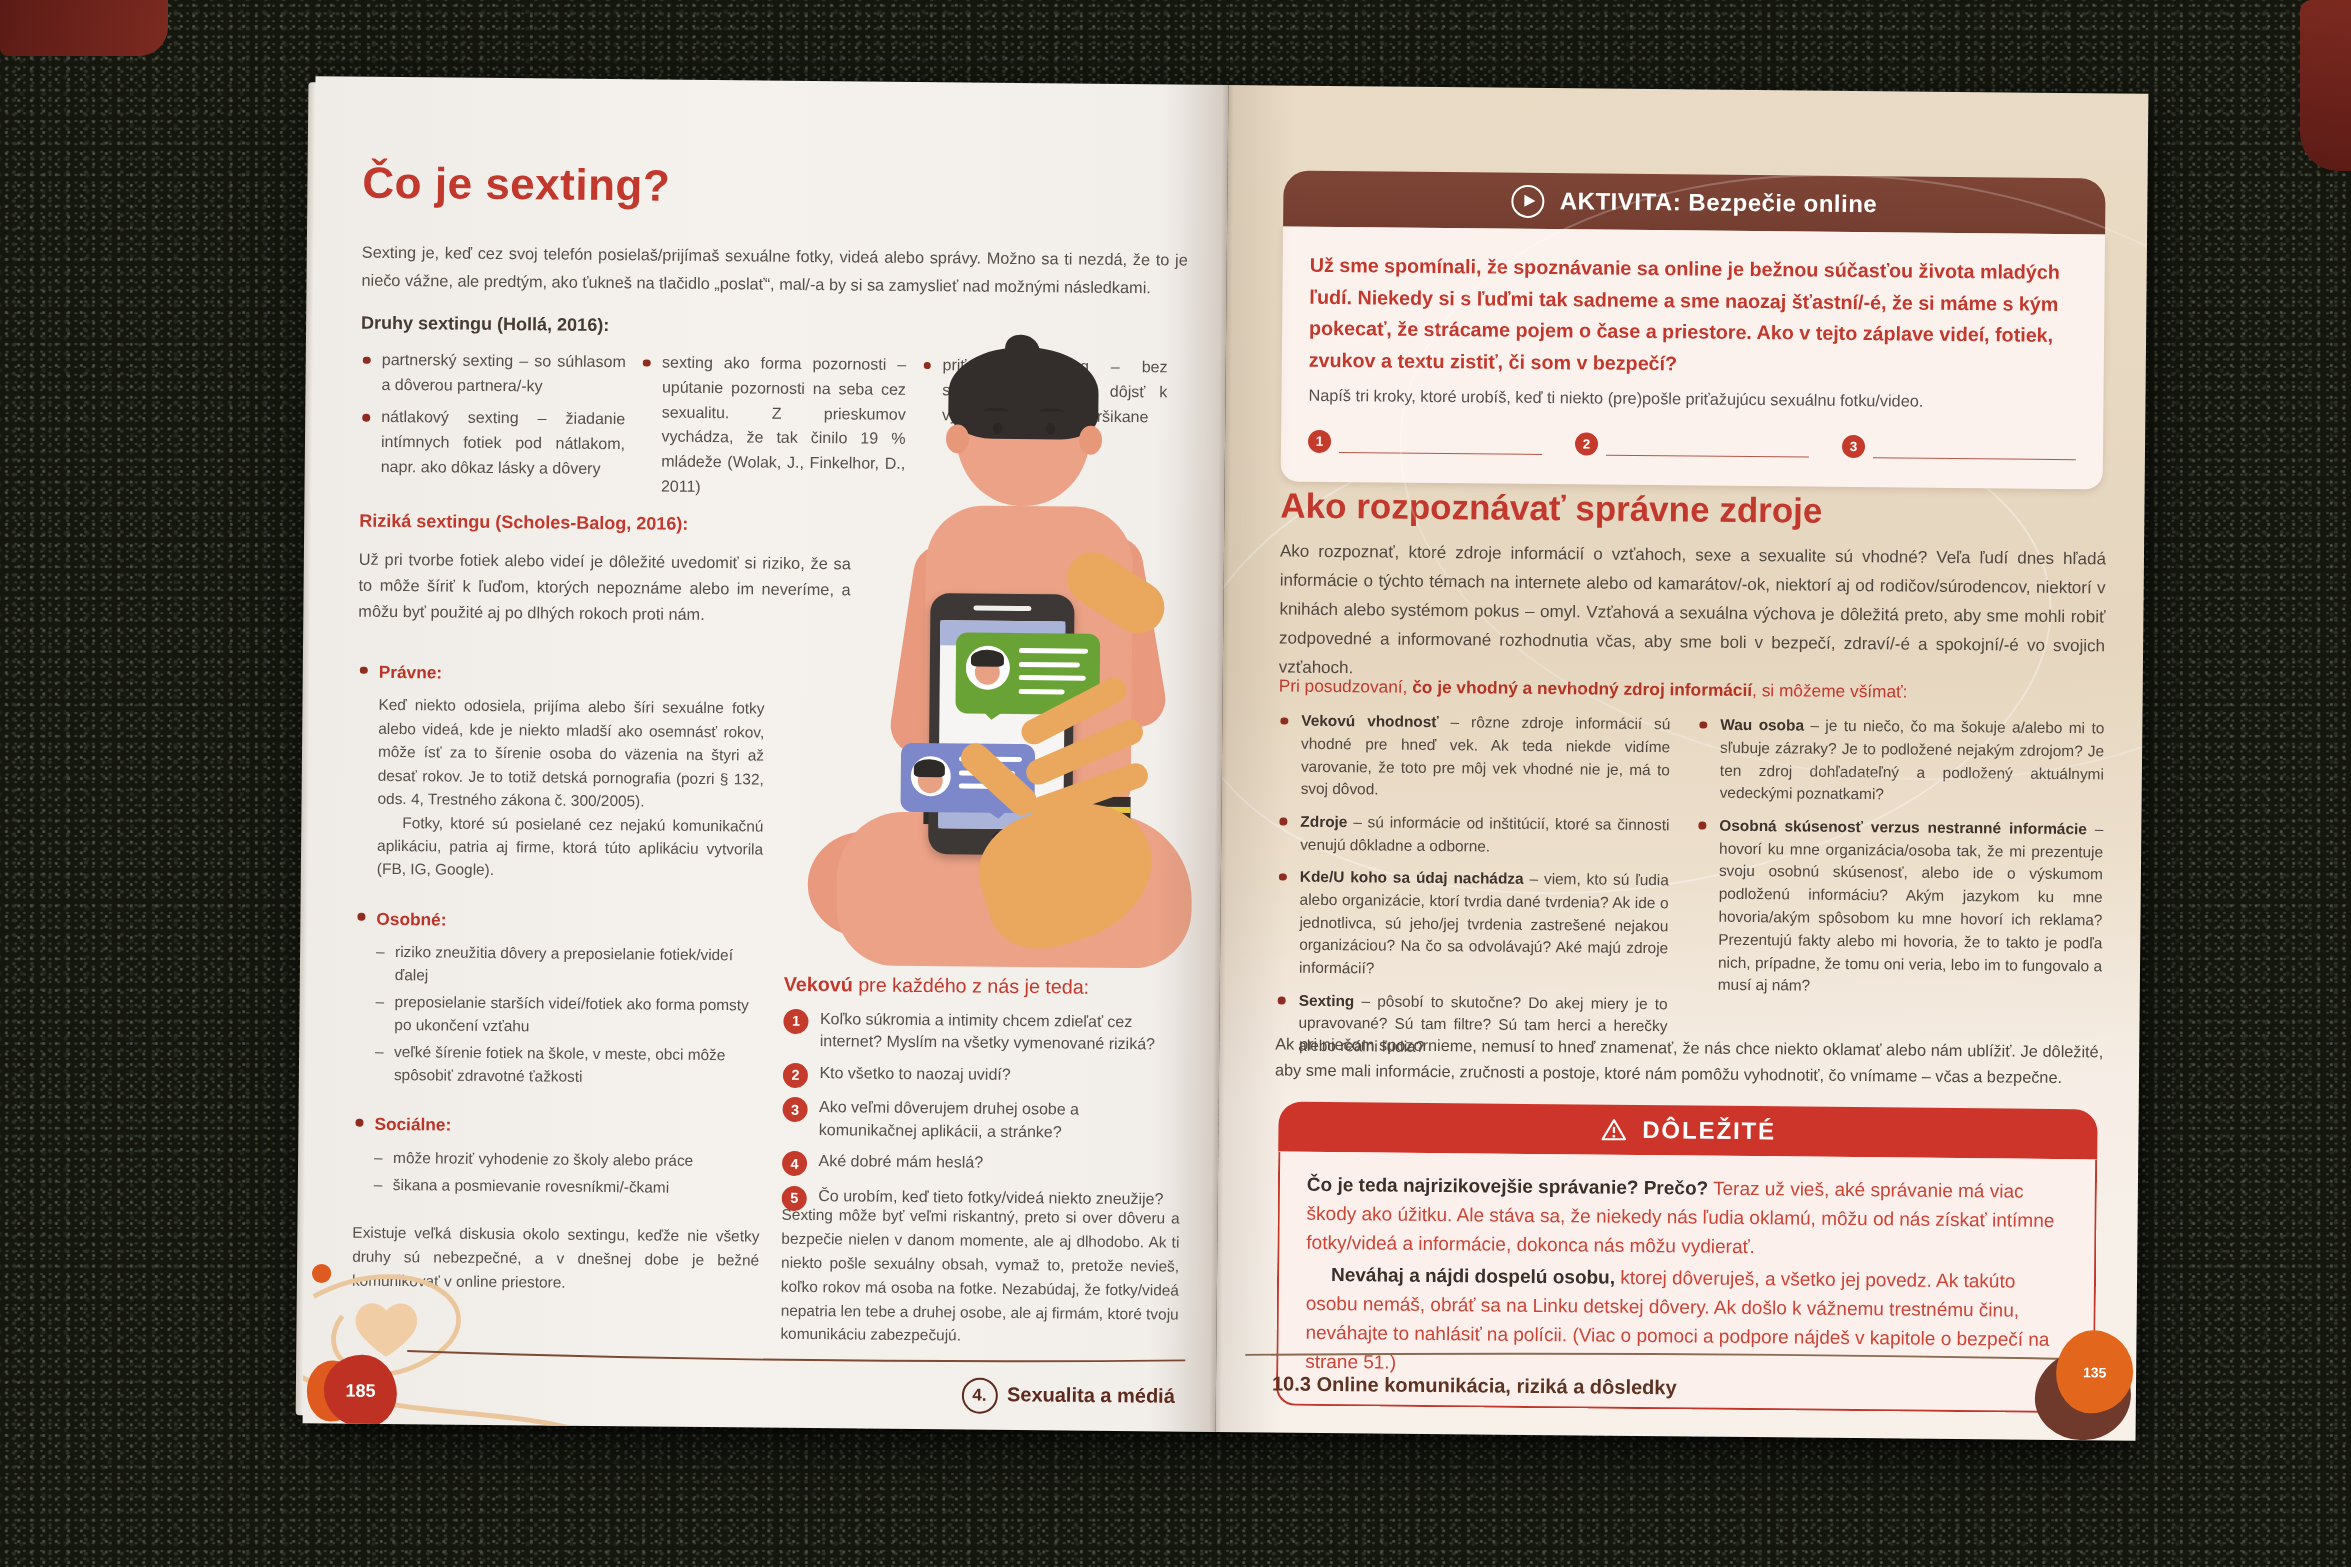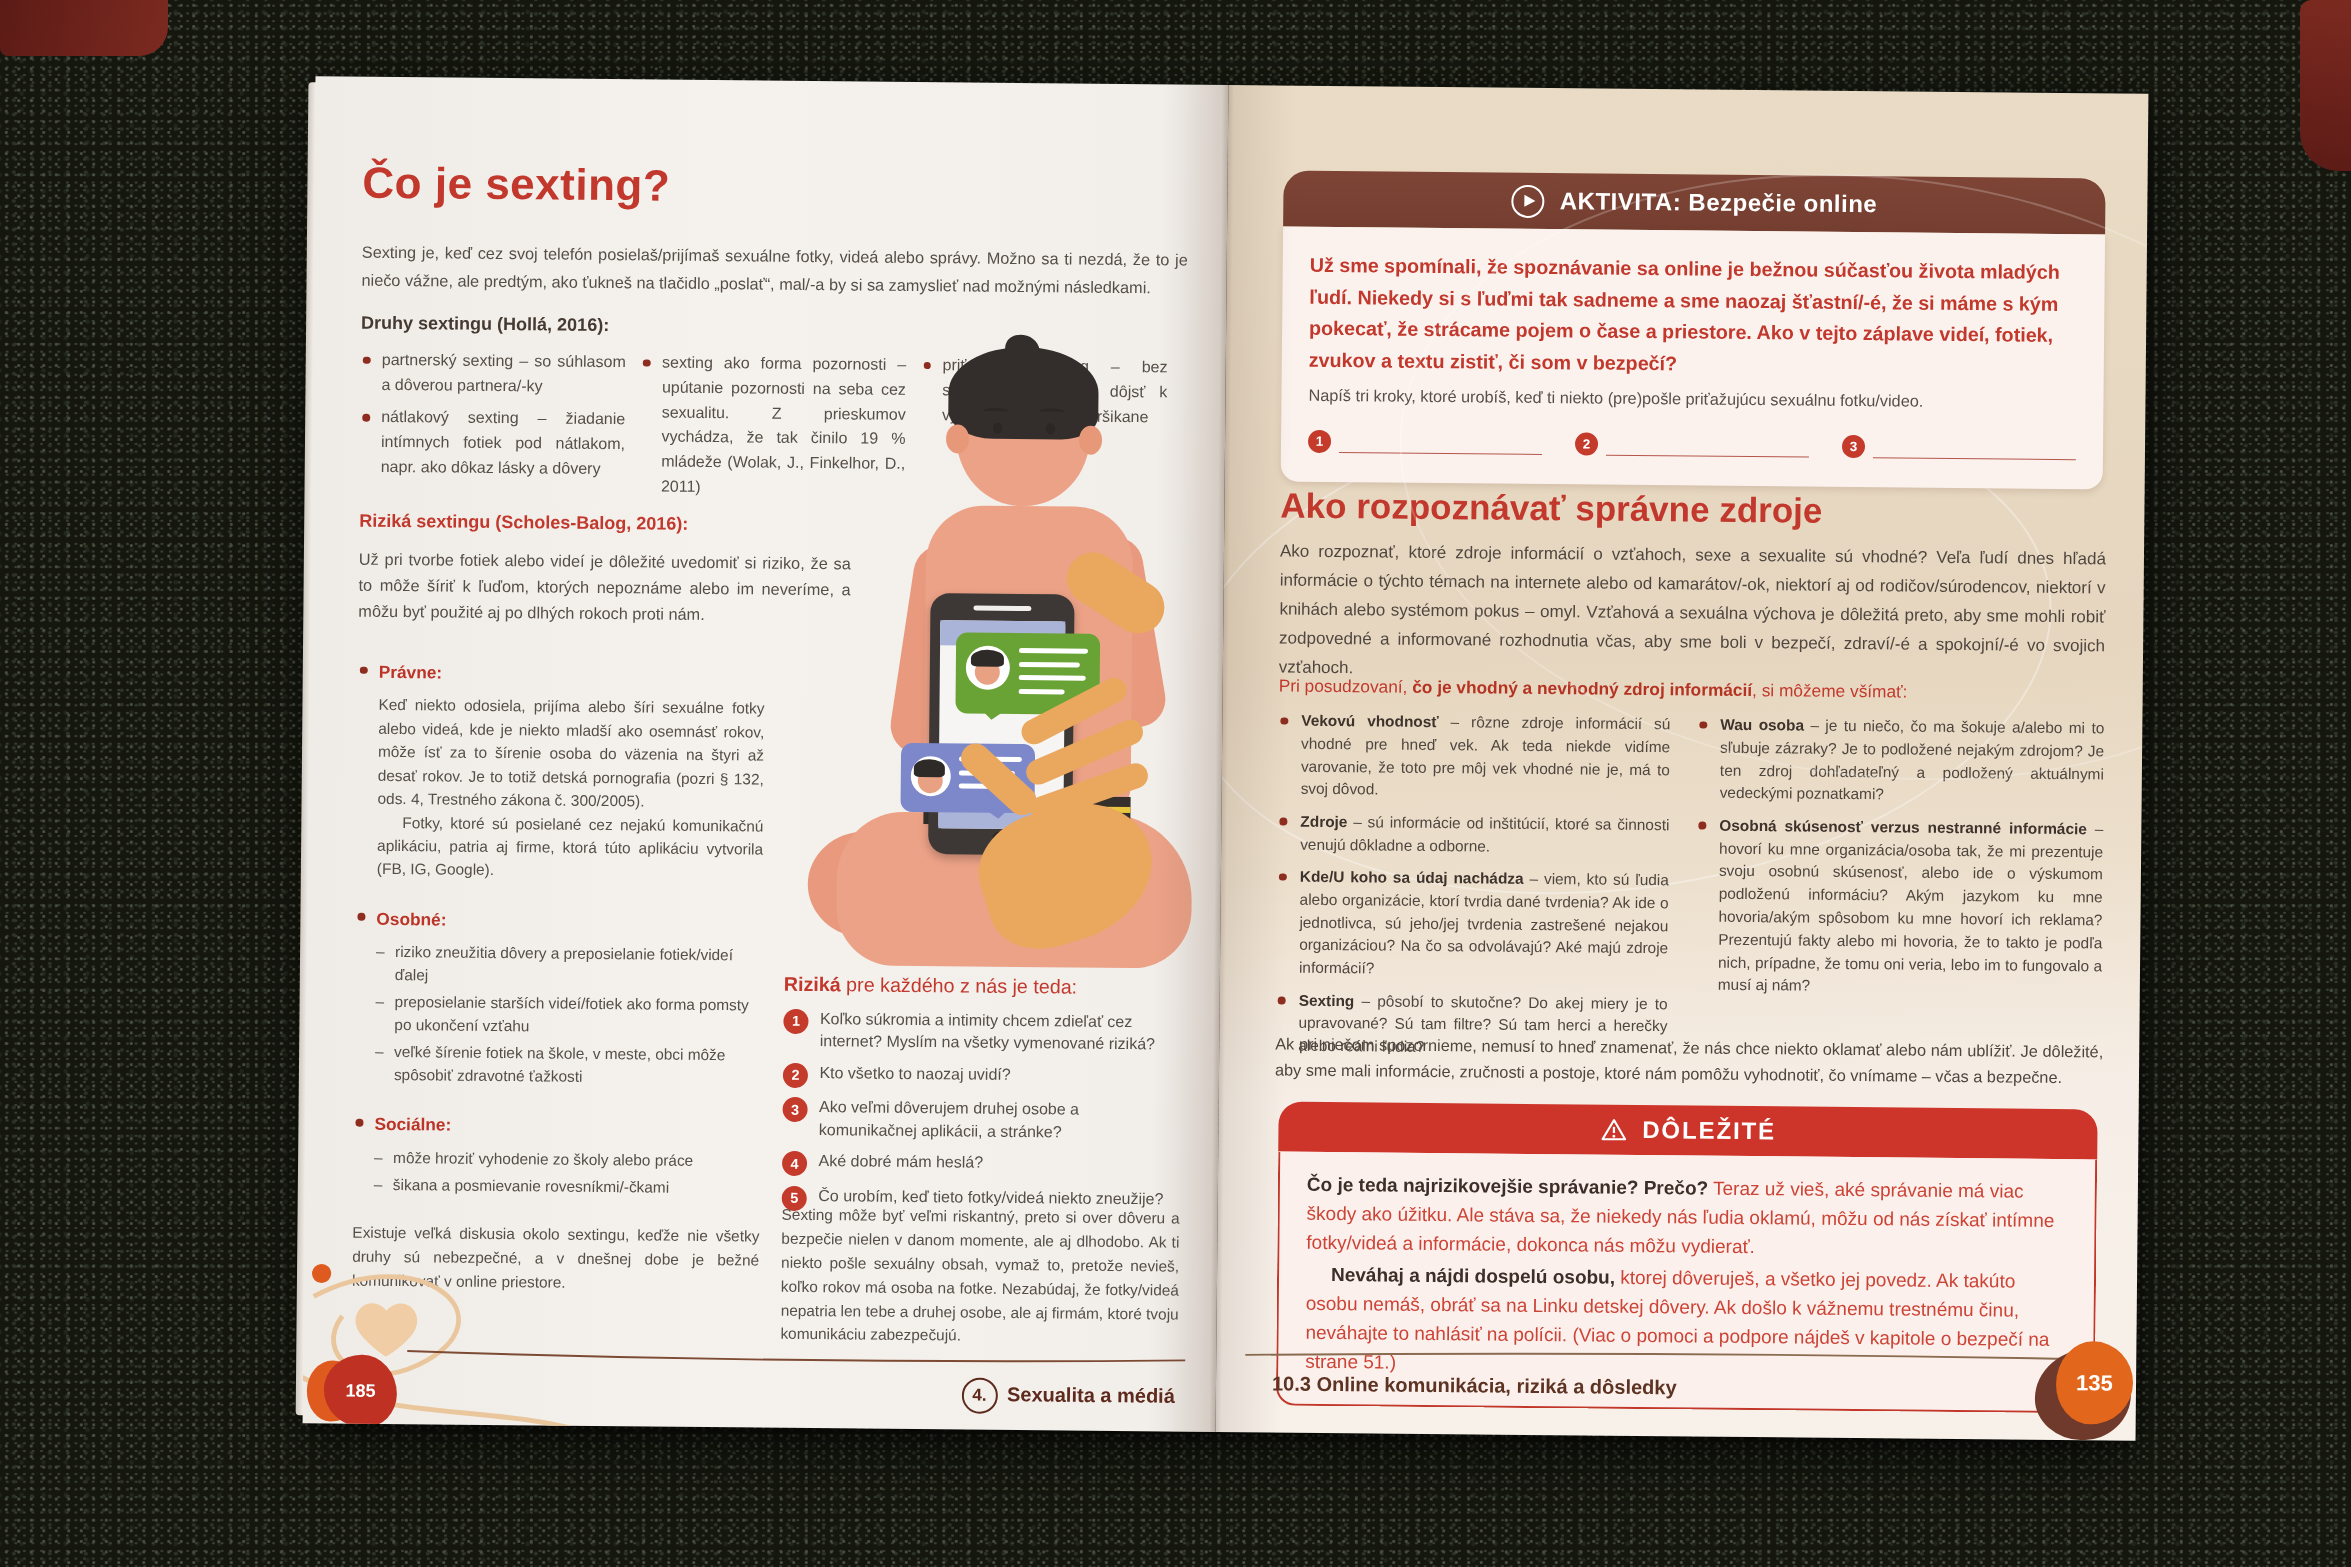--- a/index.html
+++ b/index.html
@@ -170,22 +170,22 @@
      color:#fff; font-size:24px; font-weight:bold; letter-spacing:1.9px; }
   .imp-body{ background:#fcf0ed; border:2.9px solid #c2372a; border-top:none; border-radius:0 0 19px 19px; padding:19px 27px 23px; }
   .imp-body p{ font-size:19px; line-height:1.52; color:#cc4436; margin-bottom:3.8px; }
   .imp-body p b{ color:#3c2f28; }
   .imp-body p.p2{ text-indent:25px; }
 
   .rp-divider{ left:29px; top:1262px; width:834px; height:11.5px; }
   .rp-footer{ left:56px; top:1287px; font-size:20px; color:#5d3423; font-weight:bold; }
   .blob-135{ left:813px; top:1232px; width:108px; height:115px; }
   .blob-135 .brown{ position:absolute; left:5.8px; top:23px; width:96px; height:92px; background:#6f3a2b; border-radius:60% 40% 50% 50%/55% 50% 50% 45%; }
-  .blob-135 .orangeb{ position:absolute; left:27px; top:16px; width:77px; height:83px; background:#e2671c; border-radius:48% 52% 55% 45%/52% 50% 50% 48%;
-     color:#fff; font-size:22px; font-weight:bold; display:flex; align-items:center; justify-content:center; }
+  .blob-135 .orangeb{ position:absolute; left:27px; top:5px; width:77px; height:83px; background:#e2671c; border-radius:48% 52% 55% 45%/52% 50% 50% 48%;
+     color:#fff; font-size:14px; font-weight:bold; display:flex; align-items:center; justify-content:center; }
   svg.deco-line{ overflow:visible; }
 </style>
 </head>
 <body>
 
 <div class="corner-object" id="corner-tl"></div>
 <div class="corner-object" id="corner-tr"></div>
 
 <div class="book">
 
@@ -289,21 +289,21 @@
 
       <div class="hand hand-top"></div>
       <div class="finger f1"></div>
       <div class="finger f2"></div>
       <div class="finger f3"></div>
       <div class="thumb"></div>
       <div class="hand hand-palm"></div>
     </div>
 
     <div class="abs questions">
-      <div class="q-head"><b>Riziká</b><span> pre každého z nás je teda:</span></div>
+      <div class="q-head"><b>Vekovú</b><span> pre každého z nás je teda:</span></div>
       <div class="q-item">
         <span class="q-num">1</span>
         <span class="q-txt">Koľko súkromia a intimity chcem zdieľať cez internet? Myslím na všetky vymenované riziká?</span>
       </div>
       <div class="q-item">
         <span class="q-num">2</span>
         <span class="q-txt">Kto všetko to naozaj uvidí?</span>
       </div>
       <div class="q-item">
         <span class="q-num">3</span>

